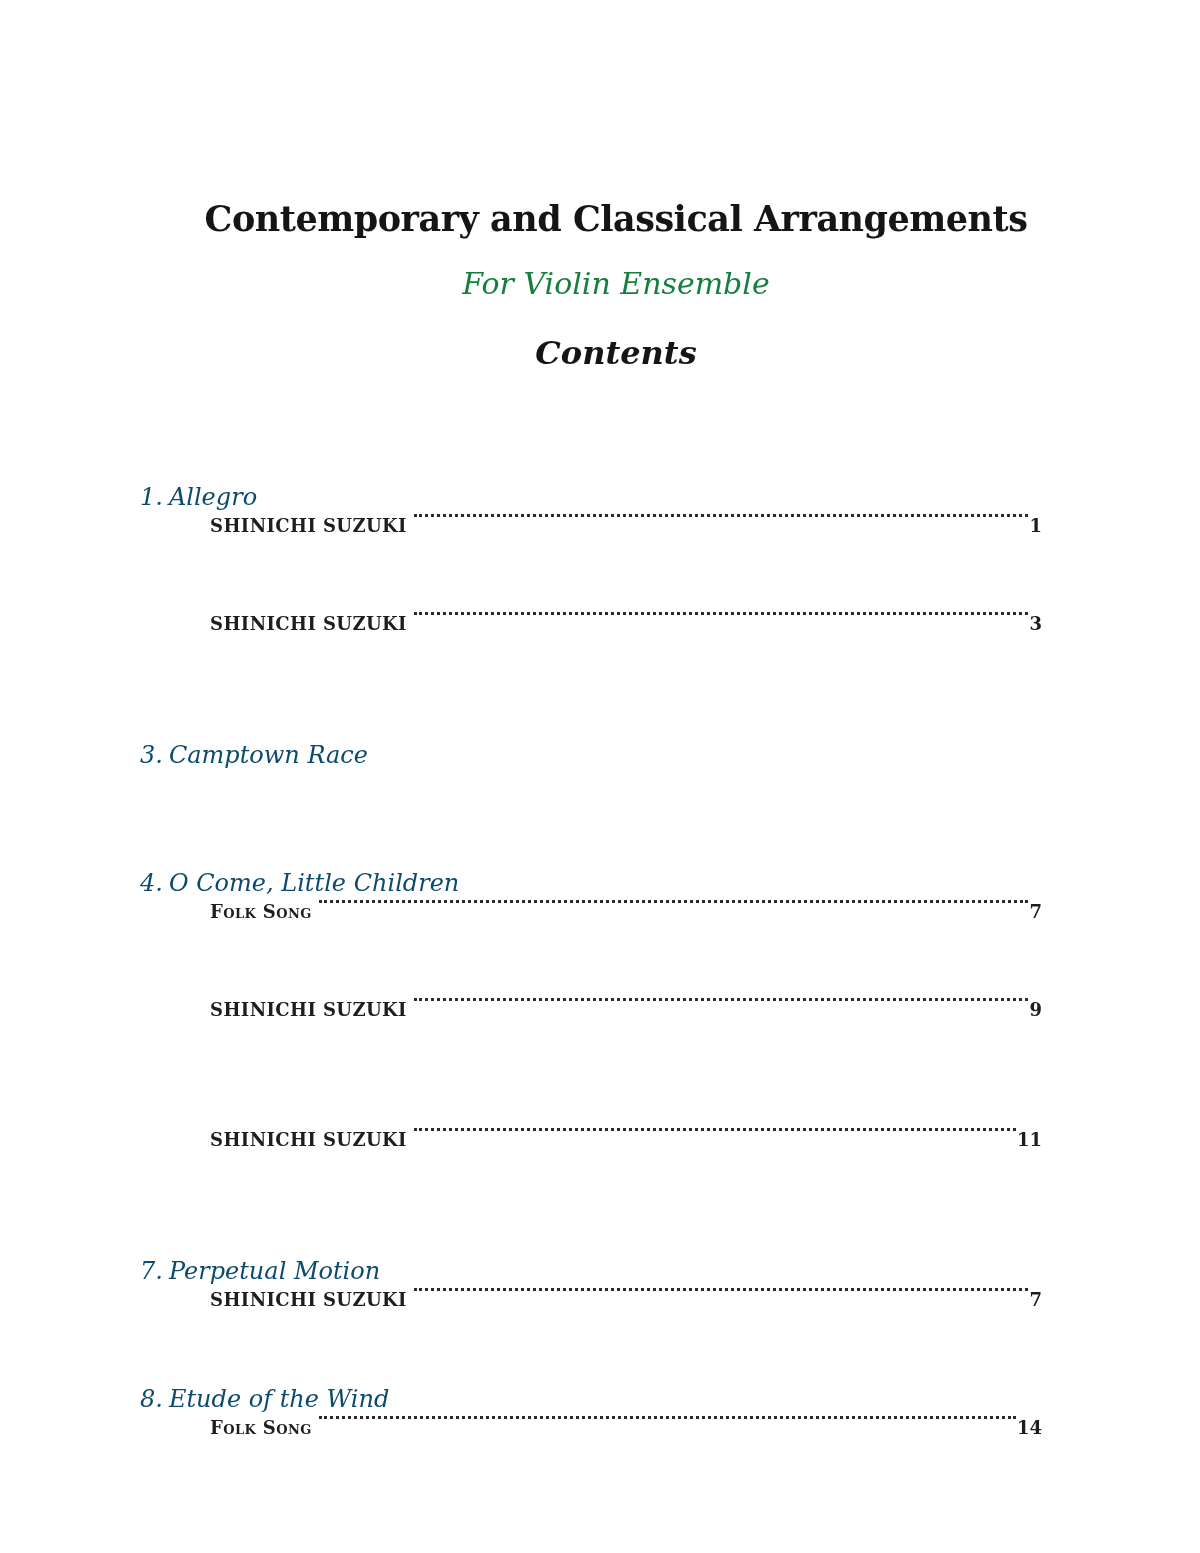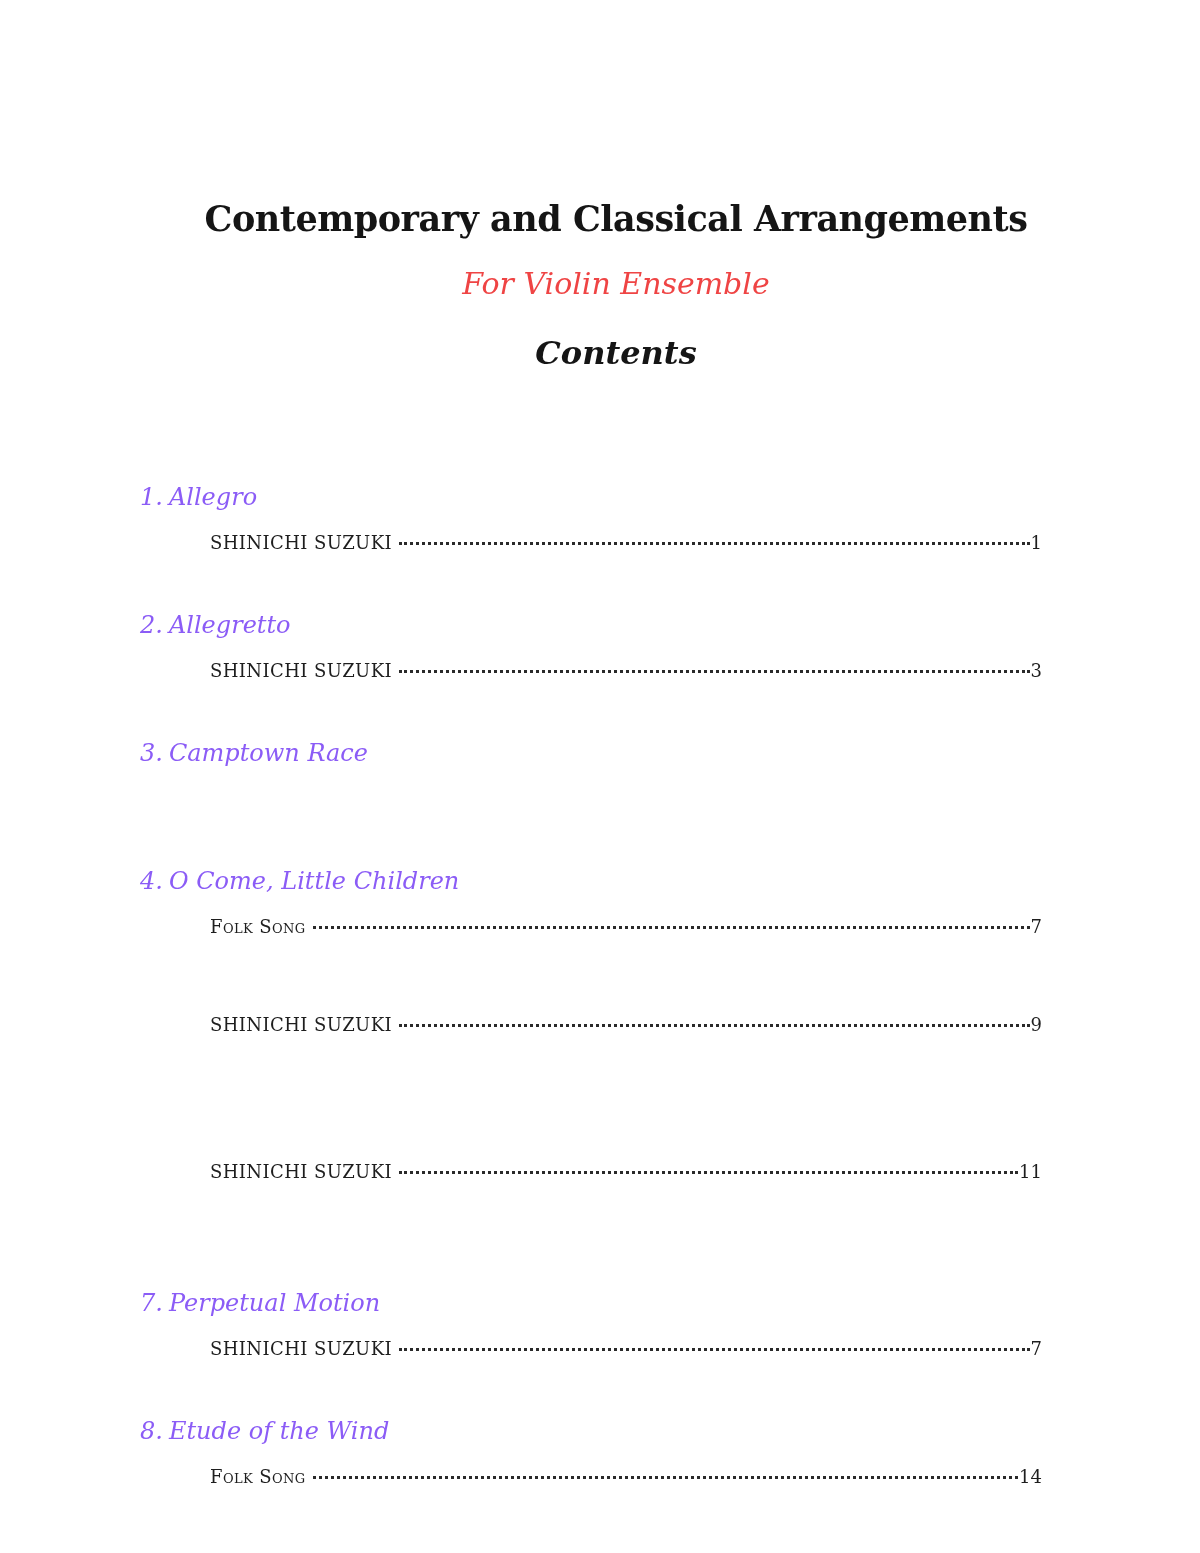--- a/index.html
+++ b/index.html
@@ -25,21 +25,21 @@
     line-height: 1.2;
     margin-bottom: 26px;
     color: #151515;
   }
   .doc-subtitle {
     font-size: 30px;
     font-style: italic;
     font-weight: normal;
     line-height: 1.2;
     margin-bottom: 32px;
-    color: #ef4444;
+    color: #15803d;
   }
   .contents-heading {
     font-size: 32px;
     font-style: italic;
     font-weight: bold;
     line-height: 1.2;
     color: #151515;
     text-align: center;
   }
   .toc {
@@ -48,31 +48,32 @@
     left: 140px;
     width: 902px;
   }
   .toc-entry {
     height: 128px;
   }
   .toc-title {
     font-size: 24px;
     font-style: italic;
     line-height: 30px;
-    color: #8b5cf6;
+    color: #0c4a6e;
     white-space: nowrap;
   }
   .toc-title .num { margin-right: 6px; }
   .composer-row {
     display: flex;
-    align-items: center;
+    align-items: flex-start;
     margin-left: 70px;
-    margin-top: 19px;
+    margin-top: 2px;
     font-size: 18px;
     line-height: 24px;
+    font-weight: bold;
   }
   .composer-name {
     font-variant: small-caps;
     letter-spacing: 0.4px;
     color: #1e1e1e;
     white-space: nowrap;
   }
   .leader {
     flex: 1;
     display: inline-block;
@@ -101,21 +102,20 @@
   <div class="toc" id="toc">
       <div class="toc-entry">
         <div class="toc-title"><span class="num">1.</span><span>Allegro</span></div>
         <div class="composer-row">
           <span class="composer-name">SHINICHI SUZUKI</span>
           <span class="leader"></span>
           <span class="pagenum">1</span>
         </div>
       </div>
       <div class="toc-entry">
-        <div class="toc-title"><span class="num">2.</span><span>Allegretto</span></div>
         <div class="composer-row">
           <span class="composer-name">SHINICHI SUZUKI</span>
           <span class="leader"></span>
           <span class="pagenum">3</span>
         </div>
       </div>
       <div class="toc-entry">
         <div class="toc-title"><span class="num">3.</span><span>Camptown Race</span></div>
       </div>
       <div class="toc-entry">

